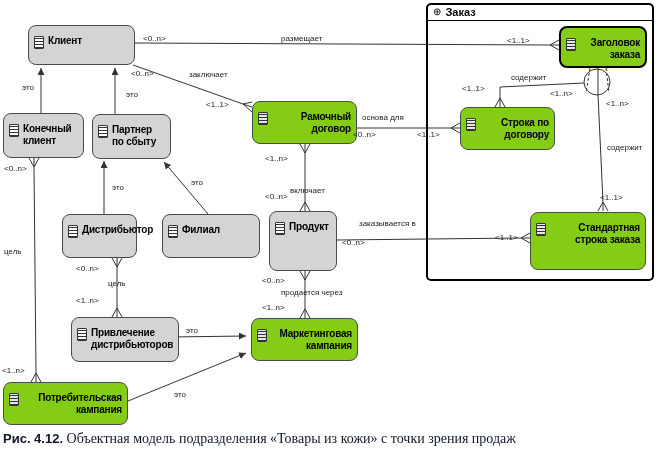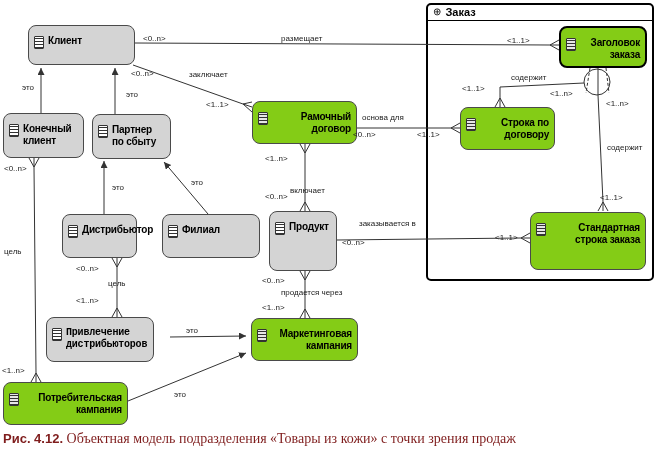--- a/index.html
+++ b/index.html
@@ -23,21 +23,21 @@
   .frame-header{display:flex;align-items:center;gap:4px;padding:1px 5px 2px 5px;
                 border-bottom:1.5px solid #000;}
   .frame-icon{font-size:10px;line-height:1;color:#000;}
   .frame-title{font-size:11px;font-weight:bold;color:#000;}
   
   svg.connectors{position:absolute;left:0;top:0;z-index:2;}
   
   .elabel{position:absolute;font-size:8px;color:#1a1a1a;z-index:4;white-space:nowrap;}
   
   .caption{position:absolute;left:3px;top:431px;width:656px;font-size:14px;
-           font-family:"Liberation Serif",serif;color:#7f1d1d;white-space:nowrap;z-index:5;}
+           font-family:"Liberation Serif",serif;color:#0f172a;white-space:nowrap;z-index:5;}
   .caption .cap-label{font-family:"Liberation Sans",sans-serif;font-size:13px;font-weight:bold;}
 </style>
 </head>
 <body>
 
 <div class="canvas">
 
   <div class="frame">
     <div class="frame-header">
       <span class="frame-icon">⊕</span>
@@ -123,21 +123,21 @@
   <div class="node dark" style="left:252px;top:101px;width:105px;height:43px;">
     <span class="nicon"></span>
     <span class="nlabel">Рамочный договор</span>
   </div>
 
   <div class="node light" style="left:269px;top:211px;width:68px;height:60px;">
     <span class="nicon"></span>
     <span class="nlabel">Продукт</span>
   </div>
 
-  <div class="node light" style="left:46px;top:317px;width:108px;height:45px;font-family:Liberation Mono, monospace;">
+  <div class="node light" style="left:71px;top:317px;width:108px;height:45px;">
     <span class="nicon"></span>
     <span class="nlabel">Привлечение дистрибьюторов</span>
   </div>
 
   <div class="node dark" style="left:251px;top:318px;width:107px;height:43px;">
     <span class="nicon"></span>
     <span class="nlabel">Маркетинговая кампания</span>
   </div>
 
   <div class="node dark" style="left:3px;top:382px;width:125px;height:43px;">

